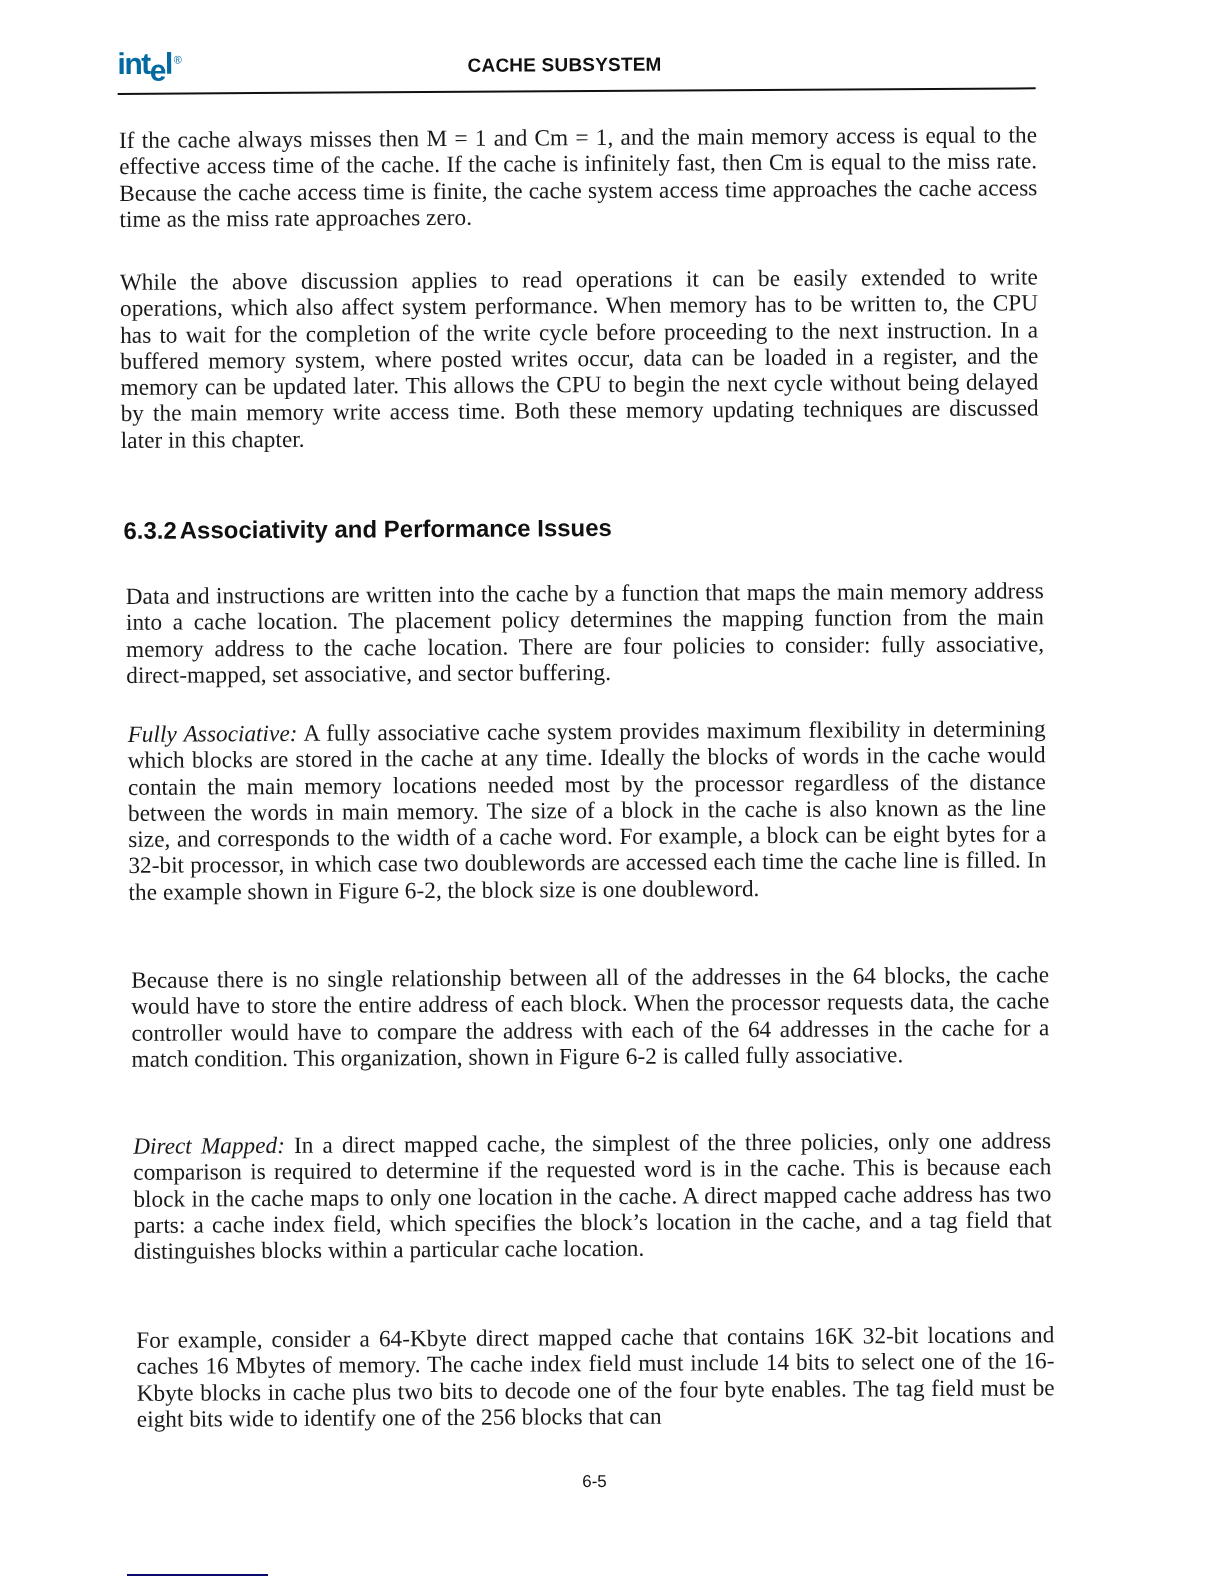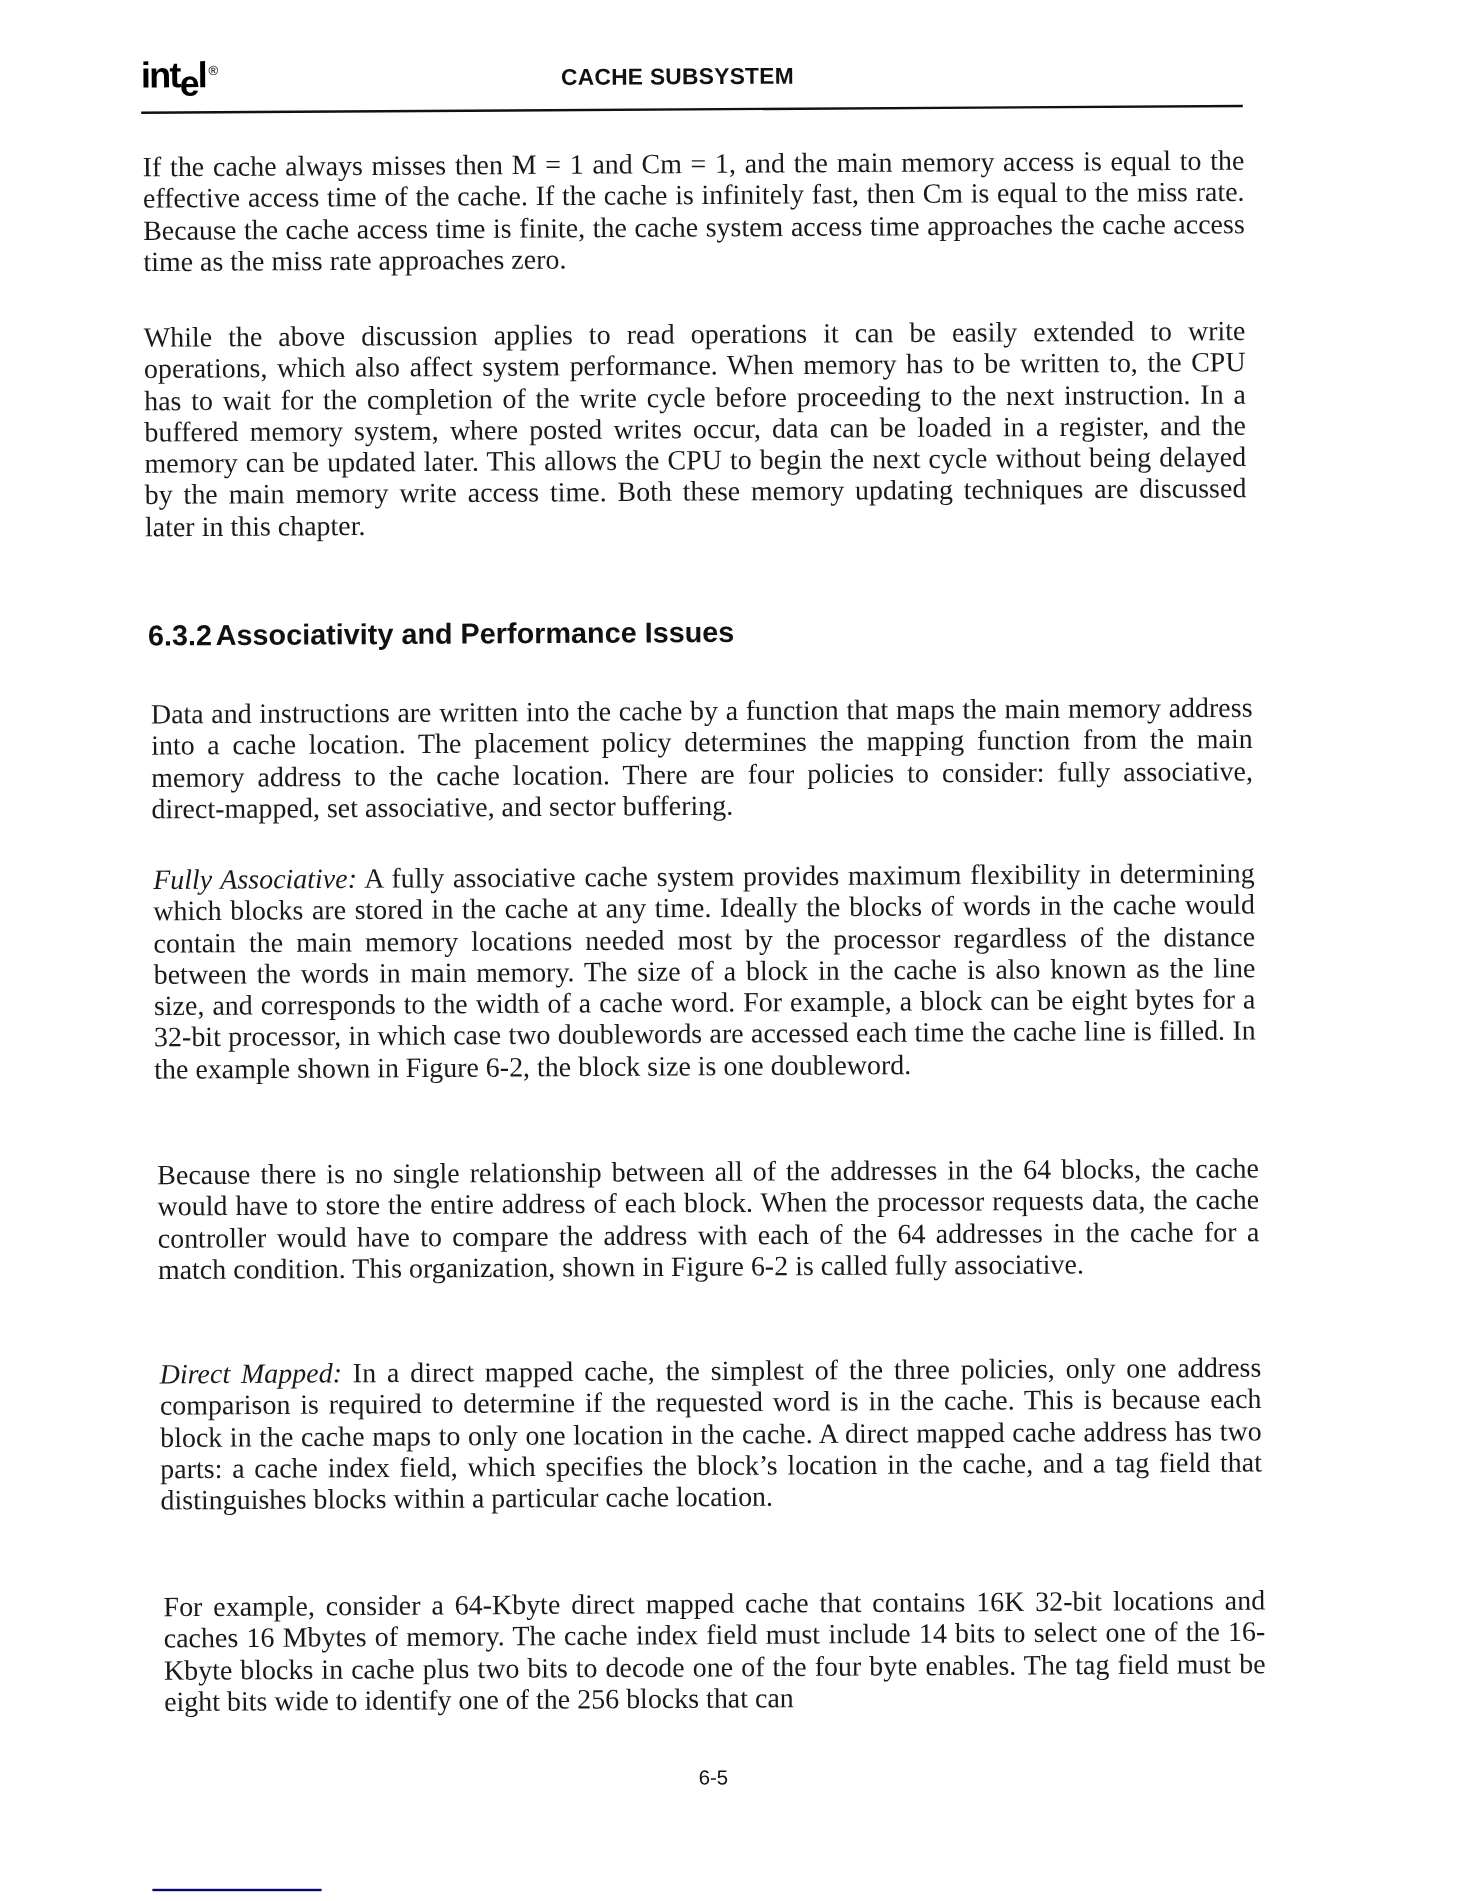--- a/index.html
+++ b/index.html
@@ -31,21 +31,21 @@
       height: 50px;
     }
     .logo {
       position: absolute;
       left: 0;
       top: 0;
       font-family: "Liberation Sans", sans-serif;
       font-weight: bold;
       font-size: 30px;
       letter-spacing: -1.5px;
-      color: #000000;
+      color: #0369a1;
       line-height: 34px;
     }
     .logo .e-drop {
       display: inline-block;
       position: relative;
       top: 7px;
     }
     .logo .reg {
       font-size: 11px;
       font-weight: normal;

